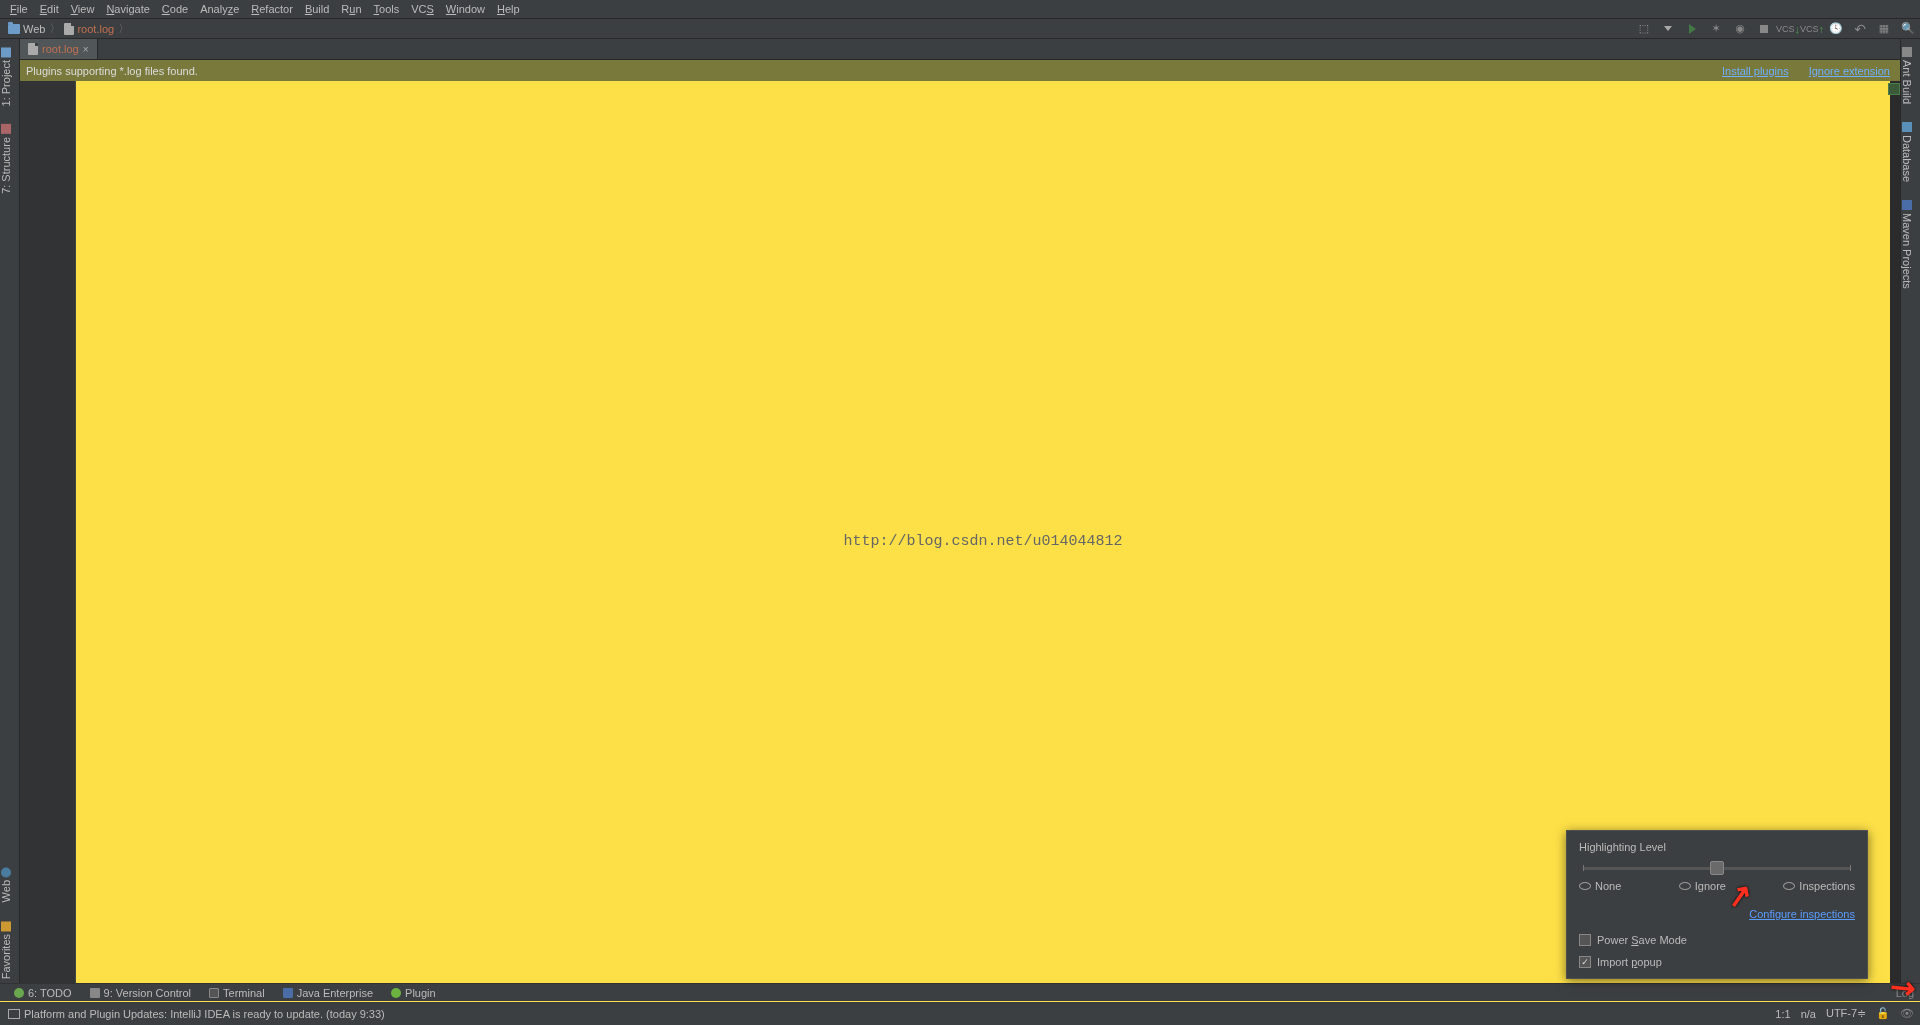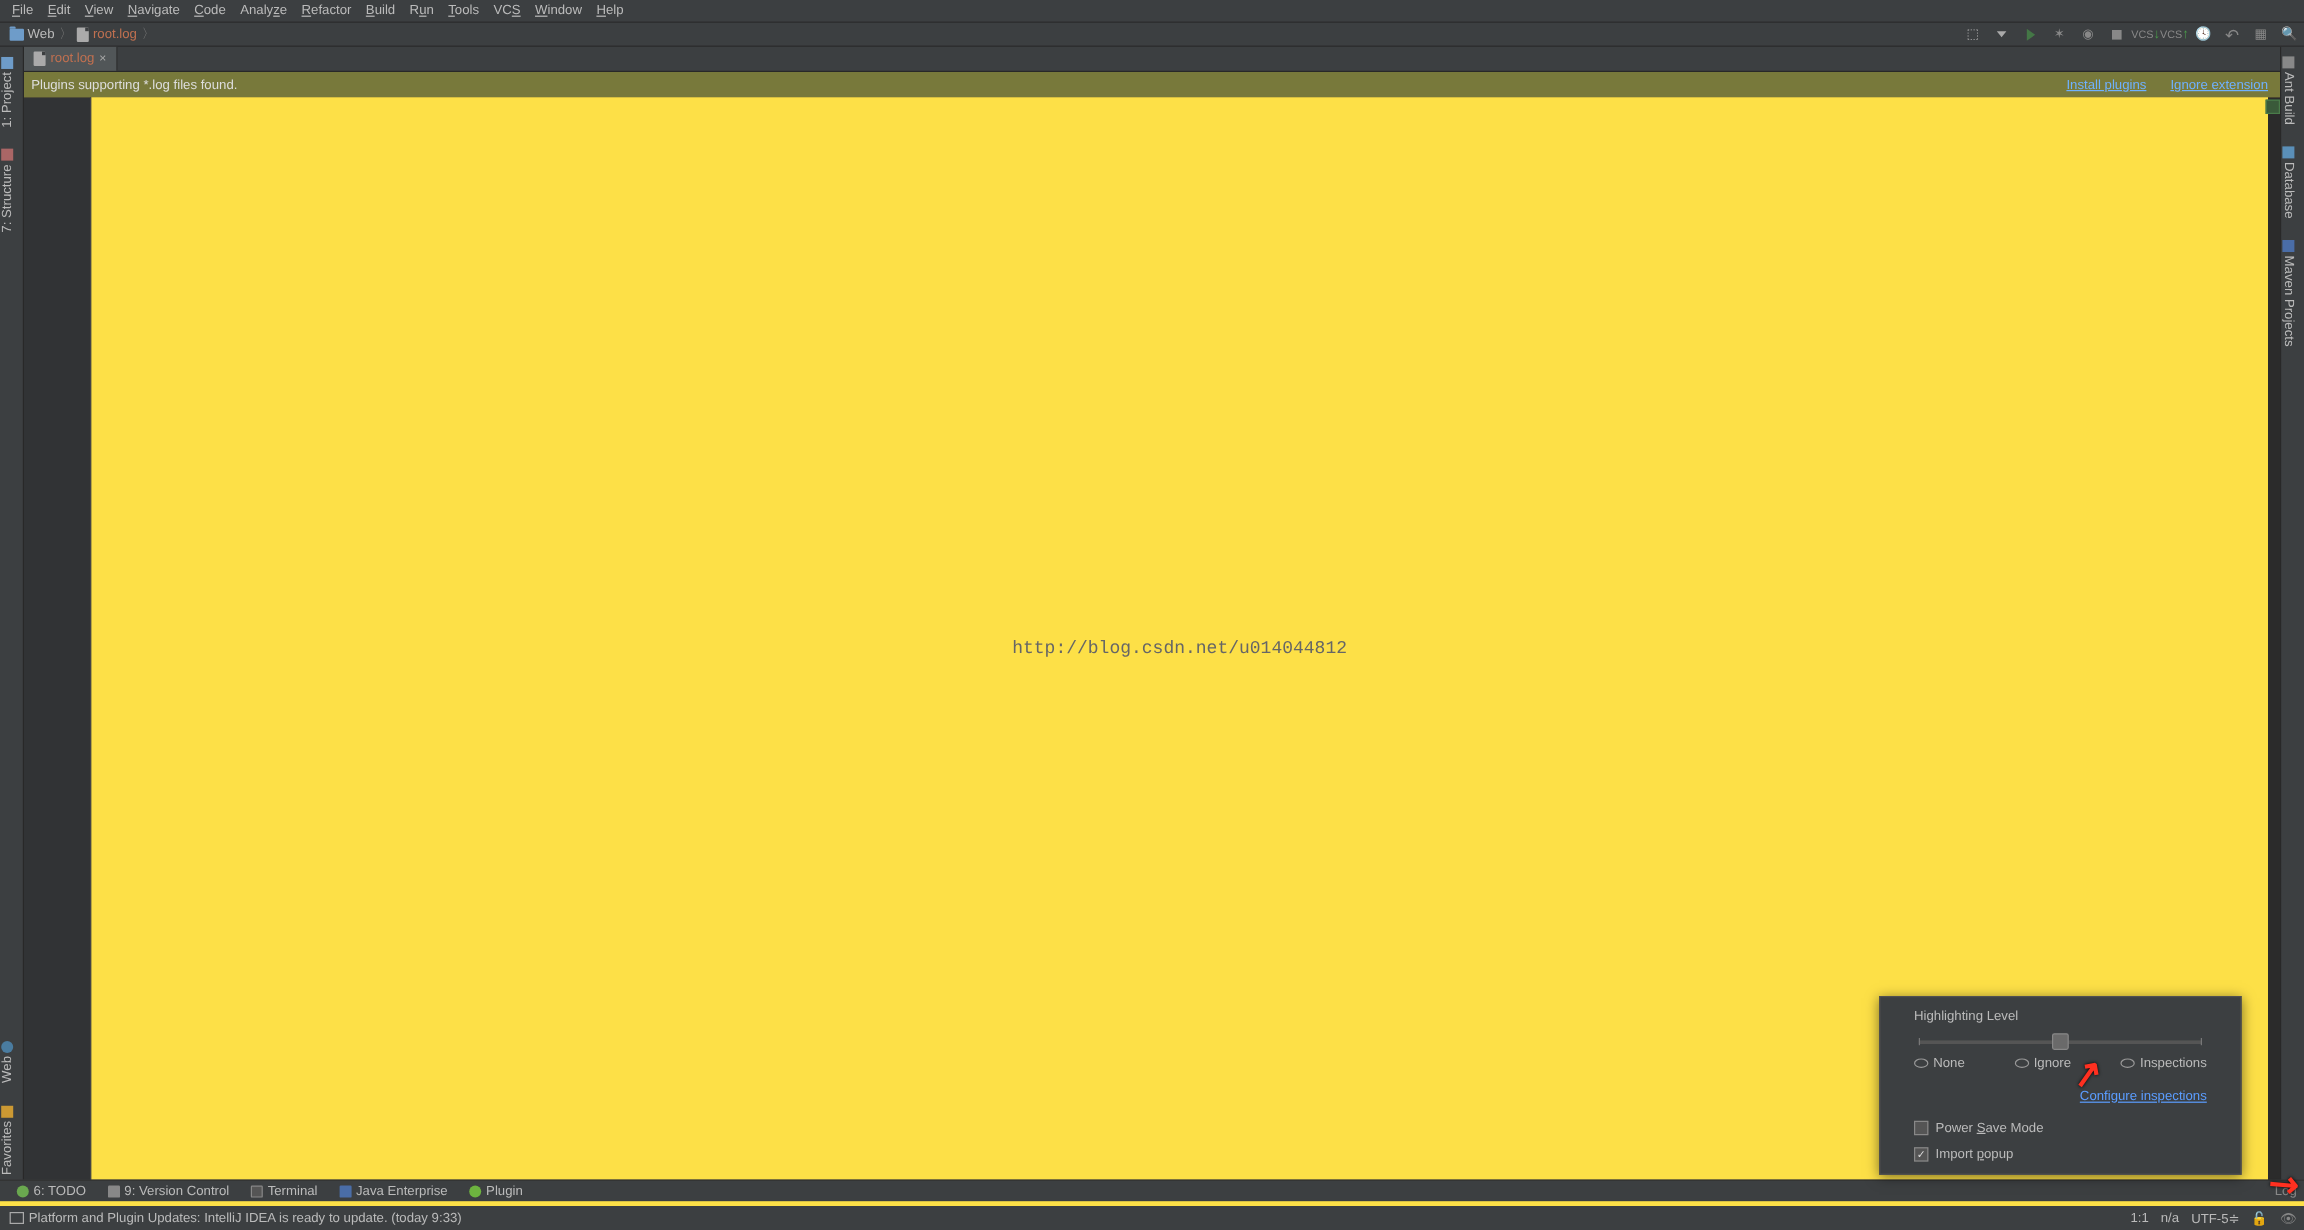--- a/index.html
+++ b/index.html
@@ -34,33 +34,33 @@
 .close-x { color: #aaa; font-size: 10px; cursor: pointer; }
 .notification-bar { height: 21px; background: #78793b; display: flex; align-items: center; padding-left: 6px; color: #ddd; justify-content: space-between; padding-right: 10px; }
 .notif-links { display: flex; gap: 20px; }
 .notif-link { color: #6fb1ff; text-decoration: underline; cursor: pointer; }
 .editor-content { position: absolute; top: 42px; left: 0; right: 0; bottom: 0; background: #fde047; display: flex; }
 .gutter { width: 56px; background: #313335; border-right: 1px solid #444; }
 .editor-body { flex: 1; position: relative; }
 .watermark { position: absolute; top: 50%; left: 50%; transform: translate(-50%, -50%); color: #666; font-family: "Courier New", monospace; font-size: 15px; }
 .editor-right-gutter { width: 10px; background: #2b2b2b; position: relative; }
 .editor-right-gutter::before { content:""; position: absolute; top: 2px; right: 0; width: 10px; height: 10px; border: 1px solid #4a7c4a; background: #3a5a3a; }
-.statusbar { position: absolute; bottom: 0; left: 0; right: 0; height: 24px; background: #3c3f41; border-top: 4px solid #fde047; display: flex; align-items: stretch; }
+.statusbar { position: absolute; bottom: 0; left: 0; right: 0; height: 24px; background: #3c3f41; border-top: 1px solid #fde047; display: flex; align-items: stretch; }
 .status-left { display: flex; align-items: center; }
 .status-right { margin-left: auto; display: flex; align-items: center; padding-right: 6px; gap: 10px; font-size: 10px; color: #bbb; }
 .bottom-tab { padding: 0 8px; display: flex; align-items: center; gap: 4px; height: 18px; font-size: 10px; color: #bbb; cursor: pointer; }
 .bottom-icon { width: 10px; height: 10px; display: inline-block; background: #888; border-radius: 1px; }
 .bottom-icon.todo { background: #6aa84f; border-radius: 50%; }
 .bottom-icon.vc { background: #888; }
 .bottom-icon.term { background: #555; border:1px solid #888; }
 .bottom-icon.jee { background: #4a6da7; }
 .bottom-icon.spring { background: #6db33f; border-radius: 50%; }
 .message-row { position: absolute; bottom: 24px; left: 0; right: 0; height: 18px; background: #3c3f41; display: flex; align-items: center; padding-left: 6px; color: #aaa; font-size: 10px; gap: 6px; border-top:1px solid #323232; }
 .msg-icon { width: 12px; height: 10px; border: 1px solid #aaa; background: #3c3f41; display:inline-block; }
-.popup { position: absolute; right: 52px; bottom: 46px; width: 302px; background: #3c3f41; border: 1px solid #505050; box-shadow: 0 2px 10px rgba(0,0,0,0.5); padding: 10px 28px; }
+.popup { position: absolute; right: 52px; bottom: 46px; width: 302px; background: #3c3f41; border: 1px solid #505050; box-shadow: 0 2px 10px rgba(0,0,0,0.5); padding: 10px 12px; }
 .popup-title { font-size: 11px; margin-bottom: 14px; color: #bbb; }
 .slider-row { display: flex; align-items: center; margin-bottom: 10px; }
 .slider-track { flex: 1; height: 3px; background: #555; position: relative; margin: 0 4px; }
 .slider-track::before, .slider-track::after { content:""; position:absolute; width:1px; height:6px; background:#777; top:-2px; }
 .slider-track::before { left:0; } .slider-track::after { right:0; }
 .slider-mid { position:absolute; left:50%; width:1px; height:6px; background:#777; top:-2px; }
 .slider-thumb { position: absolute; left: 50%; top: -6px; transform: translateX(-50%); width: 14px; height: 14px; background: #6a6a6a; border:1px solid #888; border-radius: 2px; }
 .level-labels { display: flex; justify-content: space-between; margin-bottom: 16px; }
 .level-item { display: flex; align-items: center; gap: 4px; color: #bbb; }
 .eye-icon { width: 12px; height: 8px; border: 1px solid #999; border-radius: 50%; display: inline-block; }
@@ -223,21 +223,21 @@
 <div class="statusbar">
   <div class="status-left">
     <div class="bottom-tab" style="height:24px;">
       <span class="msg-icon"></span>
       <span>Platform and Plugin Updates: IntelliJ IDEA is ready to update. (today 9:33)</span>
     </div>
   </div>
   <div class="status-right">
     <span>1:1</span>
     <span>n/a</span>
-    <span>UTF-5≑</span>
+    <span>UTF-7≑</span>
     <span style="color:#888;">🔓</span>
     <span style="color:#888;">👁</span>
   </div>
 </div>
 
 <div class="popup">
   <div class="popup-title">Highlighting Level</div>
   <div class="slider-row">
     <div class="slider-track">
       <span class="slider-mid"></span>

